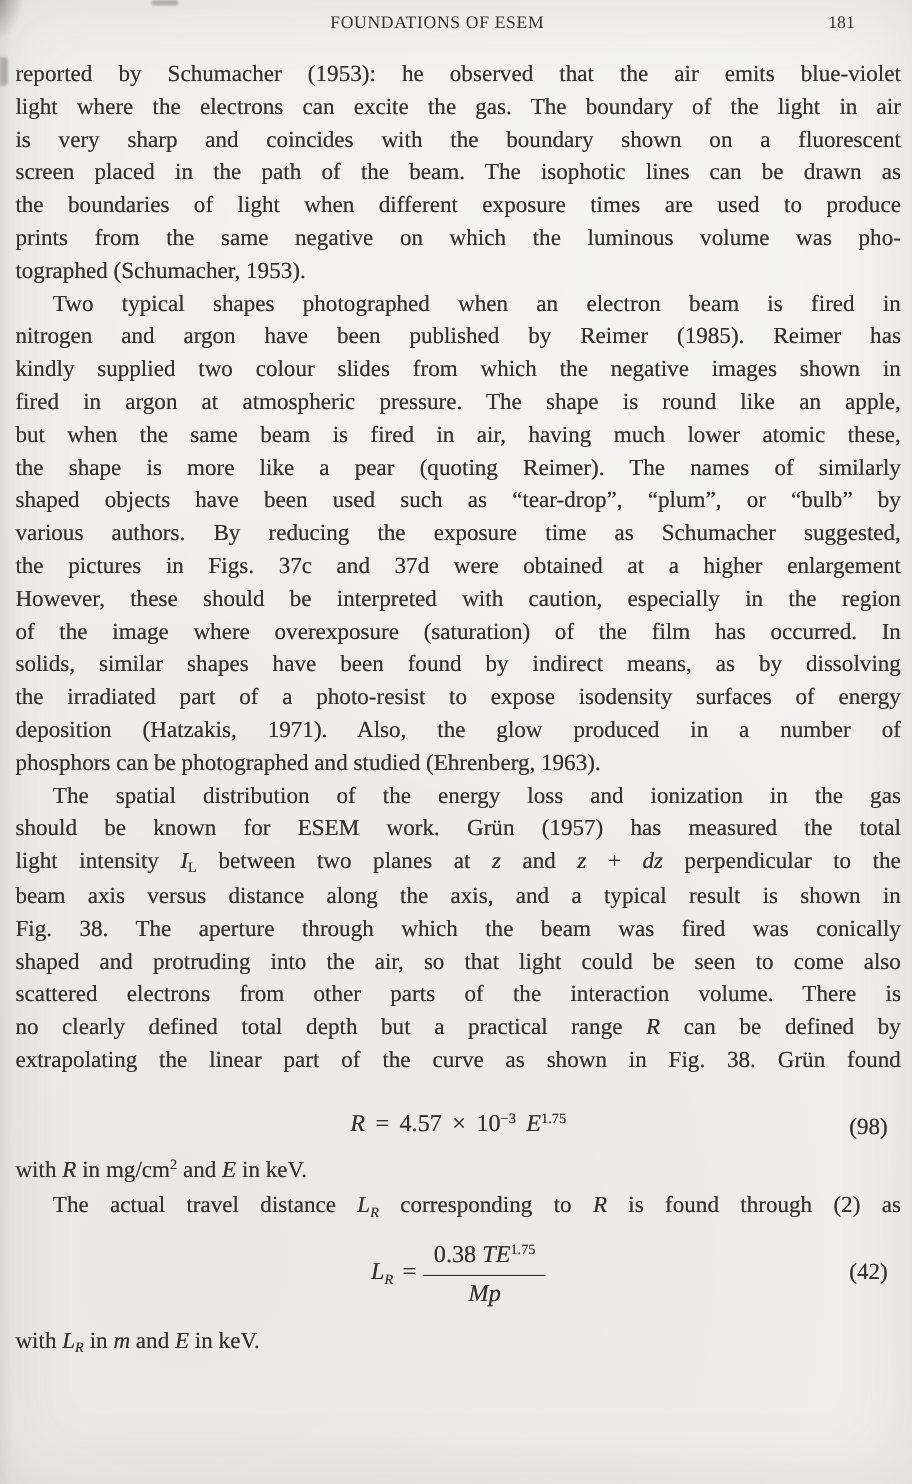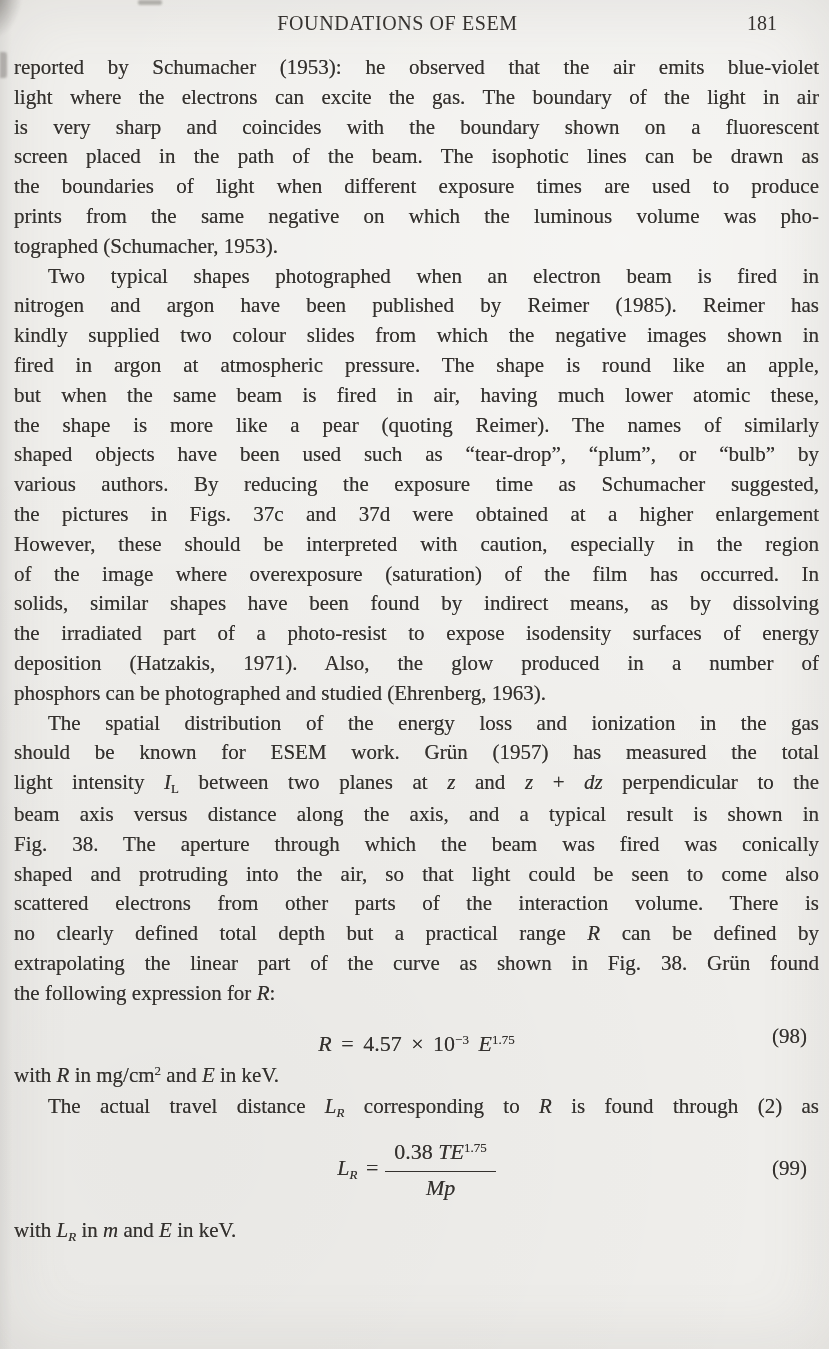--- a/index.html
+++ b/index.html
@@ -21,41 +21,41 @@
 
   
   .corner-shadow { position:absolute; left:-8px; top:-8px; width:30px; height:46px;
     background:radial-gradient(ellipse at 0 0, rgba(62,58,54,.55), rgba(62,58,54,0) 72%);
     filter:blur(1px); }
   .top-streak { position:absolute; left:138px; top:0; width:24px; height:5px;
     background:rgba(95,92,88,.40); border-radius:2px; filter:blur(1.2px); }
   .left-mark { position:absolute; left:0; top:52px; width:7px; height:26px;
     background:rgba(70,66,62,.32); border-radius:0 3px 3px 0; filter:blur(1px); }
 
-  .page-header { position:relative; height:24px; margin-top:12px; font-size:20px; }
+  .page-header { position:relative; height:24px; margin-top:12px; font-size:16px; }
   .running-title { position:absolute; left:50%; transform:translateX(calc(-50% - 17px));
     letter-spacing:.6px; white-space:nowrap; }
   .page-number { position:absolute; right:52px; top:0; }
 
   .body-text { margin-top:17px; padding:0 10px 0 14px;
     font-size:21px; line-height:29.8px;
     text-shadow:0 0 .6px rgba(52,49,46,.65); }
 
   .line { text-align:justify; text-align-last:justify; }
   .line.last { text-align-last:auto; }
   .line.just { text-align-last:justify; }
   .line.indent { text-indent:34px; }
 
   .i { font-style:italic; }
   .sup { font-size:13px; position:relative; top:-7px; }
   .sub { font-size:13px; position:relative; top:4px; }
   .isub { font-size:13px; position:relative; top:4px; font-style:italic; }
 
   .equation-row { position:relative; text-align:center; }
-  .eq98-row { margin-top:8px; height:38px; line-height:54px; margin-bottom:6px; }
+  .eq98-row { margin-top:26px; height:38px; line-height:32px; margin-bottom:6px; }
   .eq98-row .equation { font-size:22px; word-spacing:4px; }
   .equation-number { position:absolute; right:12px; top:50%; transform:translateY(-50%);
     font-size:21px; }
   .units-line { text-align:left; text-align-last:auto; }
 
   .eq99-row { margin-top:6px; height:78px; margin-bottom:8px;
     display:flex; align-items:center; justify-content:center; }
   .eq99-row .equation { display:inline-flex; align-items:center; font-size:22px; }
   .eq-lhs { word-spacing:3px; }
   .frac { display:inline-block; text-align:center; margin-left:7px; }
@@ -106,21 +106,20 @@
     <div class="para">
         <div class="line indent"><span>The spatial distribution of the energy loss and ionization in the gas</span></div>
         <div class="line"><span>should be known for ESEM work. Grün (1957) has measured the total</span></div>
         <div class="line"><span>light intensity </span><span class="i">I</span><span class="sub">L</span><span> between two planes at </span><span class="i">z</span><span> and </span><span class="i">z</span><span> + </span><span class="i">dz</span><span> perpendicular to the</span></div>
         <div class="line"><span>beam axis versus distance along the axis, and a typical result is shown in</span></div>
         <div class="line"><span>Fig. 38. The aperture through which the beam was fired was conically</span></div>
         <div class="line"><span>shaped and protruding into the air, so that light could be seen to come also</span></div>
         <div class="line"><span>scattered electrons from other parts of the interaction volume. There is</span></div>
         <div class="line"><span>no clearly defined total depth but a practical range </span><span class="i">R</span><span> can be defined by</span></div>
         <div class="line"><span>extrapolating the linear part of the curve as shown in Fig. 38. Grün found</span></div>
-        <div class="line last"><span>the following expression for </span><span class="i">R</span><span>:</span></div>
       </div>
 
     <div class="equation-row eq98-row">
       <span class="equation"><span class="i">R</span><span> = 4.57 × 10</span><span class="sup">−3</span><span> </span><span class="i">E</span><span class="sup">1.75</span></span>
       <span class="equation-number">(98)</span>
     </div>
 
     <div class="line last units-line"><span>with </span><span class="i">R</span><span> in mg/cm</span><span class="sup">2</span><span> and </span><span class="i">E</span><span> in keV.</span></div>
 
     <div class="para">
@@ -128,18 +127,18 @@
       </div>
 
     <div class="equation-row eq99-row">
       <span class="equation">
         <span class="eq-lhs"><span class="i">L</span><span class="isub">R</span><span> = </span></span>
         <span class="frac">
           <span class="num"><span>0.38 </span><span class="i">TE</span><span class="sup">1.75</span></span>
           <span class="den"><span class="i">Mp</span></span>
         </span>
       </span>
-      <span class="equation-number">(99)</span>
+      <span class="equation-number">(42)</span>
     </div>
 
     <div class="line last units-line"><span>with </span><span class="i">L</span><span class="isub">R</span><span> in </span><span class="i">m</span><span> and </span><span class="i">E</span><span> in keV.</span></div>
   </main>
 </div>
 
 </body></html>

